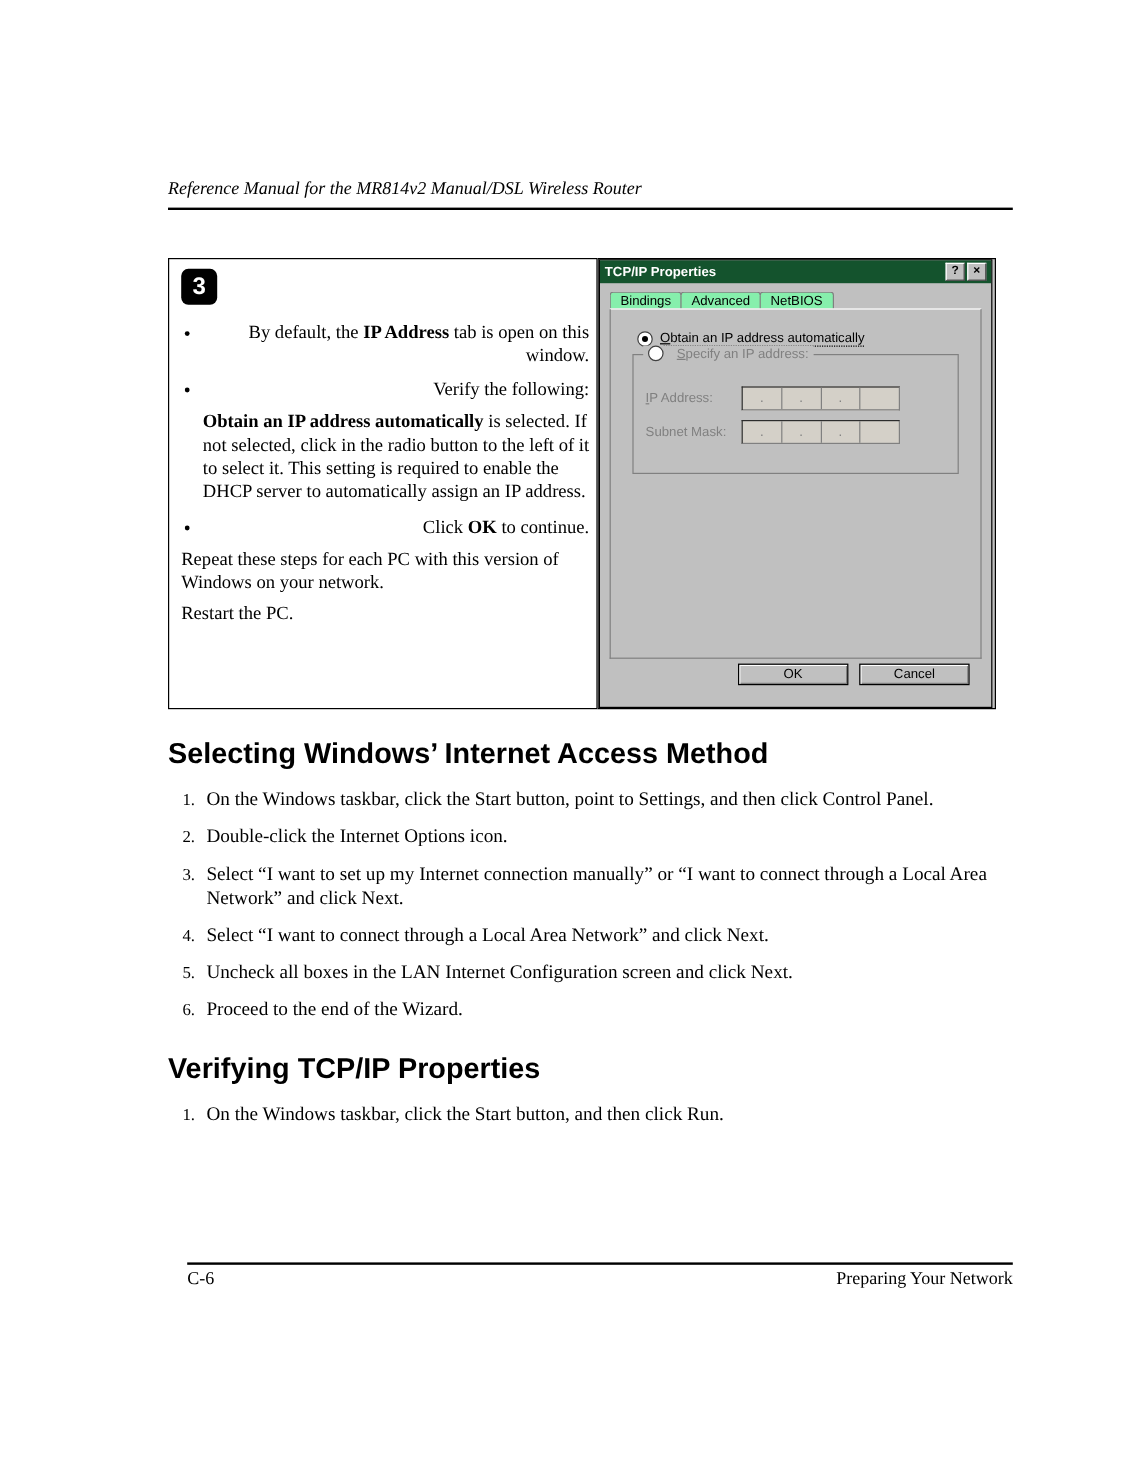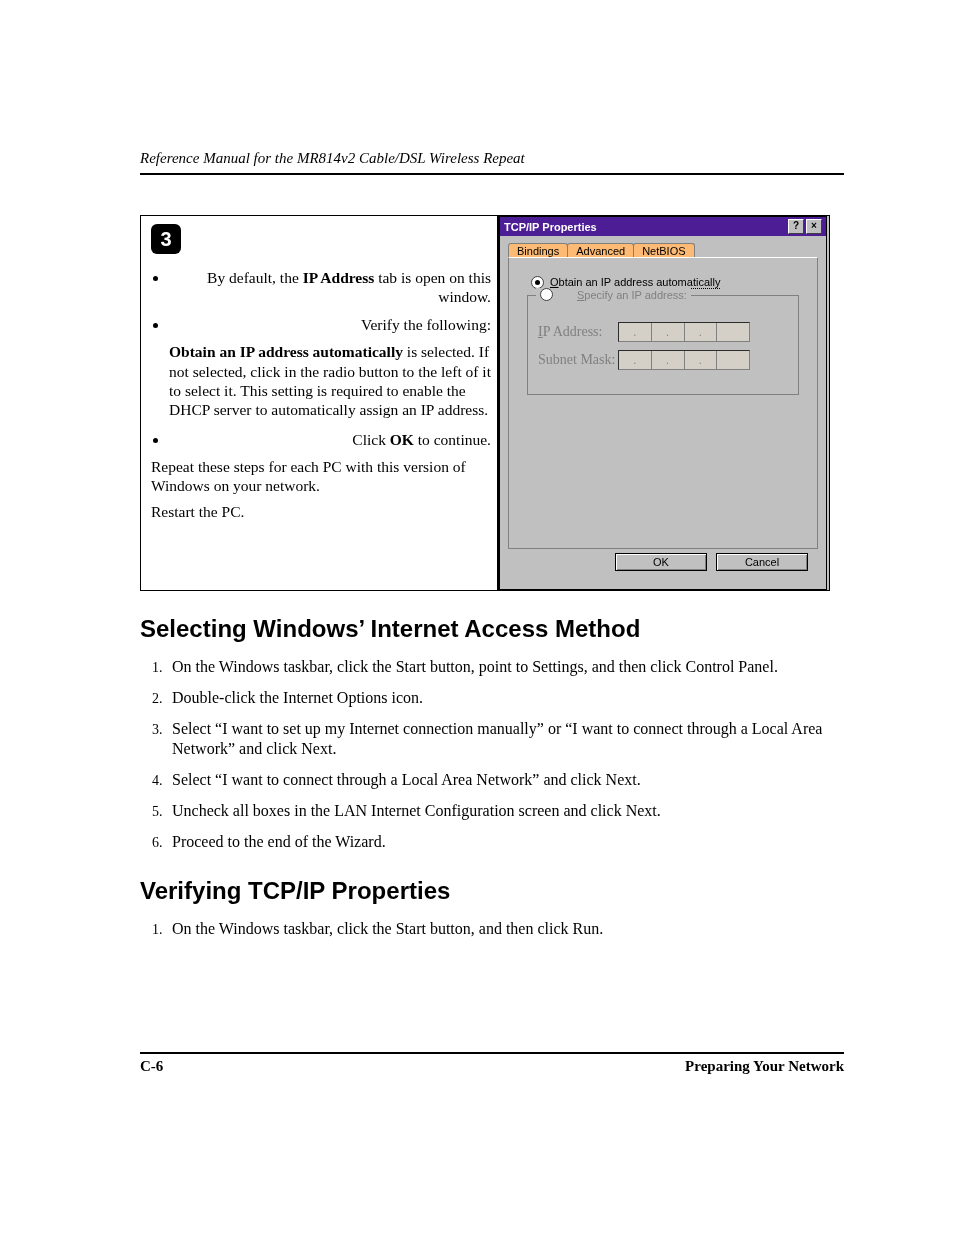--- a/index.html
+++ b/index.html
@@ -64,21 +64,21 @@
   
   .dlg {
     width: 326px;
     font-family: Tahoma, Arial, sans-serif;
     font-size: 11px;
     color: #000;
     background: #c0c0c0;
     border: 1px solid #000;
   }
   .dlg-title {
-    background: #4c1d95;
+    background: #14532d;
     color: #fff;
     font-weight: bold;
     padding: 2px 4px;
     display: flex;
     align-items: center;
   }
   .dlg-title .spacer { flex: 1; }
   .dlg-title .tbtn {
     width: 14px; height: 13px;
     background: #c0c0c0;
@@ -90,21 +90,21 @@
     line-height: 11px;
     text-align: center;
     color: #000;
     font-weight: bold;
   }
   .dlg-body { padding: 6px 8px 8px 8px; }
   .tabs-row { display: flex; }
   .tab {
     border: 1px solid #808080;
     border-bottom: none;
-    background: #fdba74;
+    background: #86efac;
     padding: 1px 8px;
     font-size: 11px;
     border-top-left-radius: 3px;
     border-top-right-radius: 3px;
     margin-right: -1px;
     position: relative;
     top: 1px;
   }
   .tab.active {
     background: #c0c0c0;
@@ -133,24 +133,24 @@
   .group-box {
     border: 1px solid #808080;
     margin: 4px 8px 0 8px;
     padding: 18px 10px 16px 10px;
     position: relative;
     color: #808080;
   }
   .group-title {
     position: absolute; top: -8px; left: 8px;
     background: #c0c0c0; padding: 0 4px; font-size: 11px;
-    display: flex; align-items: center; gap: 18px;
+    display: flex; align-items: center; gap: 5px;
   }
   .field-row { display: flex; align-items: center; margin: 8px 0; }
-  .field-label { width: 80px; font-size: 14px; font-family: Liberation Serif, serif; }
+  .field-label { width: 80px; font-size: 11px; }
   .ip-box {
     display: flex; border: 1px inset #808080; background: #d4d0c8;
     height: 18px; width: 130px;
   }
   .ip-box span {
     flex: 1; border-right: 1px solid #808080; text-align: center;
     font-size: 11px; line-height: 18px; color: #808080;
   }
   .ip-box span:last-child { border-right: none; }
   .dlg-buttons { text-align: right; padding: 4px 10px 10px 0; }
@@ -180,35 +180,35 @@
   ol.body-list li {
     margin-bottom: 10px;
     padding-left: 6px;
     line-height: 1.3;
   }
   ol.body-list li::marker { font-size: 14px; }
   p.body { font-size: 16px; line-height: 1.35; margin: 6px 0 14px 0; }
 
   .footer {
     position: absolute;
-    left: 140px; right: 110px; bottom: 160px; font-weight: bold;
+    left: 156px; right: 110px; bottom: 160px;
   }
   .footer .bar { border-top: 2px solid #000; margin-bottom: 4px; }
   .footer-row {
     display: flex; justify-content: space-between;
     font-size: 15px;
   }
   .underline-first::first-letter { text-decoration: underline; }
 </style>
 </head>
 <body>
 
 <div class="page">
 
-  <div class="header-line">Reference Manual for the MR814v2 Cable/DSL Wireless Repeat</div>
+  <div class="header-line">Reference Manual for the MR814v2 Manual/DSL Wireless Router</div>
   <hr class="hr-thick">
 
   <div class="table-wrap">
     <div class="cell-left">
       <div class="step-badge">3</div>
       <ul>
         <li>
           <span>By default, the </span><b>IP Address</b><span> tab is open on this window.</span>
         </li>
         <li>Verify the following:</li>

